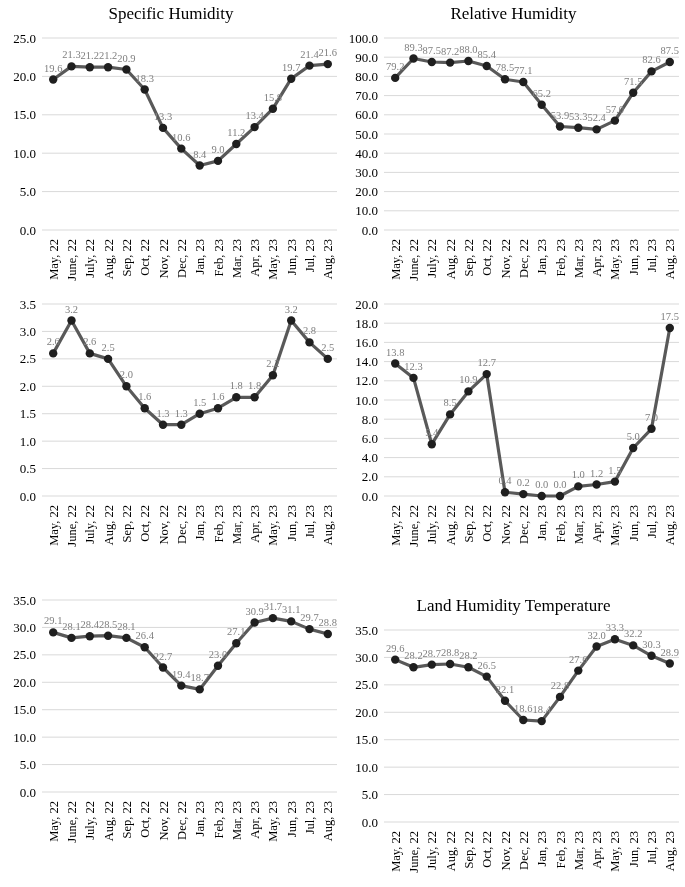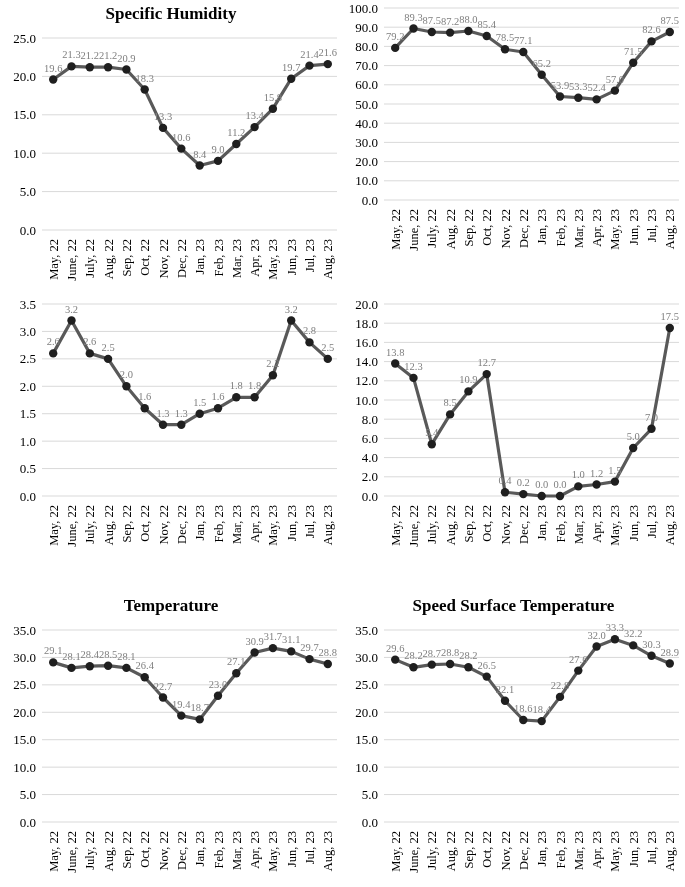--- a/index.html
+++ b/index.html
@@ -22,21 +22,21 @@
     padding: 0;
     width: 100%;
     height: 100%;
     overflow: hidden;
   }
   .chart-title {
     height: 26px;
     padding-top: 4px;
     text-align: center;
     font-size: 17px;
-    font-weight: bold;
+    font-weight: normal;
     color: #000000;
     font-family: "Liberation Serif", serif;
   }
   svg.chart-canvas {
     display: block;
     width: 342px;
     height: 264px;
   }
   svg.chart-canvas text {
     font-family: "Liberation Serif", serif;
@@ -108,20 +108,21 @@
         <text x="240.8" y="209" text-anchor="end" transform="rotate(-90 240.8 209)" font-size="12.5" fill="#000000">Mar, 23</text>
         <text x="259.1" y="209" text-anchor="end" transform="rotate(-90 259.1 209)" font-size="12.5" fill="#000000">Apr, 23</text>
         <text x="277.4" y="209" text-anchor="end" transform="rotate(-90 277.4 209)" font-size="12.5" fill="#000000">May, 23</text>
         <text x="295.7" y="209" text-anchor="end" transform="rotate(-90 295.7 209)" font-size="12.5" fill="#000000">Jun, 23</text>
         <text x="314.0" y="209" text-anchor="end" transform="rotate(-90 314.0 209)" font-size="12.5" fill="#000000">Jul, 23</text>
         <text x="332.3" y="209" text-anchor="end" transform="rotate(-90 332.3 209)" font-size="12.5" fill="#000000">Aug, 23</text>
       </svg>
   </figure>
 
   <figure class="chart-panel">
+    <div class="chart-title">Relative Humidity</div>
     <svg class="chart-canvas" viewBox="0 0 342 264">
         <line x1="42" x2="337" y1="200" y2="200" stroke="#d9d9d9" stroke-width="1"></line>
         <text x="36" y="204.5" text-anchor="end" font-size="13" fill="#000000">0.0</text>
         <line x1="42" x2="337" y1="180.8" y2="180.8" stroke="#d9d9d9" stroke-width="1"></line>
         <text x="36" y="185.3" text-anchor="end" font-size="13" fill="#000000">10.0</text>
         <line x1="42" x2="337" y1="161.6" y2="161.6" stroke="#d9d9d9" stroke-width="1"></line>
         <text x="36" y="166.1" text-anchor="end" font-size="13" fill="#000000">20.0</text>
         <line x1="42" x2="337" y1="142.4" y2="142.4" stroke="#d9d9d9" stroke-width="1"></line>
         <text x="36" y="146.9" text-anchor="end" font-size="13" fill="#000000">30.0</text>
         <line x1="42" x2="337" y1="123.19999999999999" y2="123.19999999999999" stroke="#d9d9d9" stroke-width="1"></line>
@@ -330,21 +331,20 @@
         <text x="240.8" y="209" text-anchor="end" transform="rotate(-90 240.8 209)" font-size="12.5" fill="#000000">Mar, 23</text>
         <text x="259.1" y="209" text-anchor="end" transform="rotate(-90 259.1 209)" font-size="12.5" fill="#000000">Apr, 23</text>
         <text x="277.4" y="209" text-anchor="end" transform="rotate(-90 277.4 209)" font-size="12.5" fill="#000000">May, 23</text>
         <text x="295.7" y="209" text-anchor="end" transform="rotate(-90 295.7 209)" font-size="12.5" fill="#000000">Jun, 23</text>
         <text x="314.0" y="209" text-anchor="end" transform="rotate(-90 314.0 209)" font-size="12.5" fill="#000000">Jul, 23</text>
         <text x="332.3" y="209" text-anchor="end" transform="rotate(-90 332.3 209)" font-size="12.5" fill="#000000">Aug, 23</text>
       </svg>
   </figure>
 
   <figure class="chart-panel">
-    <div class="chart-title">Temperature</div>
     <svg class="chart-canvas" viewBox="0 0 342 264">
         <line x1="42" x2="337" y1="200" y2="200" stroke="#d9d9d9" stroke-width="1"></line>
         <text x="36" y="204.5" text-anchor="end" font-size="13" fill="#000000">0.0</text>
         <line x1="42" x2="337" y1="172.57142857142858" y2="172.57142857142858" stroke="#d9d9d9" stroke-width="1"></line>
         <text x="36" y="177.07142857142858" text-anchor="end" font-size="13" fill="#000000">5.0</text>
         <line x1="42" x2="337" y1="145.14285714285714" y2="145.14285714285714" stroke="#d9d9d9" stroke-width="1"></line>
         <text x="36" y="149.64285714285714" text-anchor="end" font-size="13" fill="#000000">10.0</text>
         <line x1="42" x2="337" y1="117.71428571428572" y2="117.71428571428572" stroke="#d9d9d9" stroke-width="1"></line>
         <text x="36" y="122.21428571428572" text-anchor="end" font-size="13" fill="#000000">15.0</text>
         <line x1="42" x2="337" y1="90.28571428571429" y2="90.28571428571429" stroke="#d9d9d9" stroke-width="1"></line>
@@ -401,21 +401,21 @@
         <text x="240.8" y="209" text-anchor="end" transform="rotate(-90 240.8 209)" font-size="12.5" fill="#000000">Mar, 23</text>
         <text x="259.1" y="209" text-anchor="end" transform="rotate(-90 259.1 209)" font-size="12.5" fill="#000000">Apr, 23</text>
         <text x="277.4" y="209" text-anchor="end" transform="rotate(-90 277.4 209)" font-size="12.5" fill="#000000">May, 23</text>
         <text x="295.7" y="209" text-anchor="end" transform="rotate(-90 295.7 209)" font-size="12.5" fill="#000000">Jun, 23</text>
         <text x="314.0" y="209" text-anchor="end" transform="rotate(-90 314.0 209)" font-size="12.5" fill="#000000">Jul, 23</text>
         <text x="332.3" y="209" text-anchor="end" transform="rotate(-90 332.3 209)" font-size="12.5" fill="#000000">Aug, 23</text>
       </svg>
   </figure>
 
   <figure class="chart-panel">
-    <div class="chart-title">Speed Surface Temperature</div>
+    <div class="chart-title">Land Humidity Temperature</div>
     <svg class="chart-canvas" viewBox="0 0 342 264">
         <line x1="42" x2="337" y1="200" y2="200" stroke="#d9d9d9" stroke-width="1"></line>
         <text x="36" y="204.5" text-anchor="end" font-size="13" fill="#000000">0.0</text>
         <line x1="42" x2="337" y1="172.57142857142858" y2="172.57142857142858" stroke="#d9d9d9" stroke-width="1"></line>
         <text x="36" y="177.07142857142858" text-anchor="end" font-size="13" fill="#000000">5.0</text>
         <line x1="42" x2="337" y1="145.14285714285714" y2="145.14285714285714" stroke="#d9d9d9" stroke-width="1"></line>
         <text x="36" y="149.64285714285714" text-anchor="end" font-size="13" fill="#000000">10.0</text>
         <line x1="42" x2="337" y1="117.71428571428572" y2="117.71428571428572" stroke="#d9d9d9" stroke-width="1"></line>
         <text x="36" y="122.21428571428572" text-anchor="end" font-size="13" fill="#000000">15.0</text>
         <line x1="42" x2="337" y1="90.28571428571429" y2="90.28571428571429" stroke="#d9d9d9" stroke-width="1"></line>

